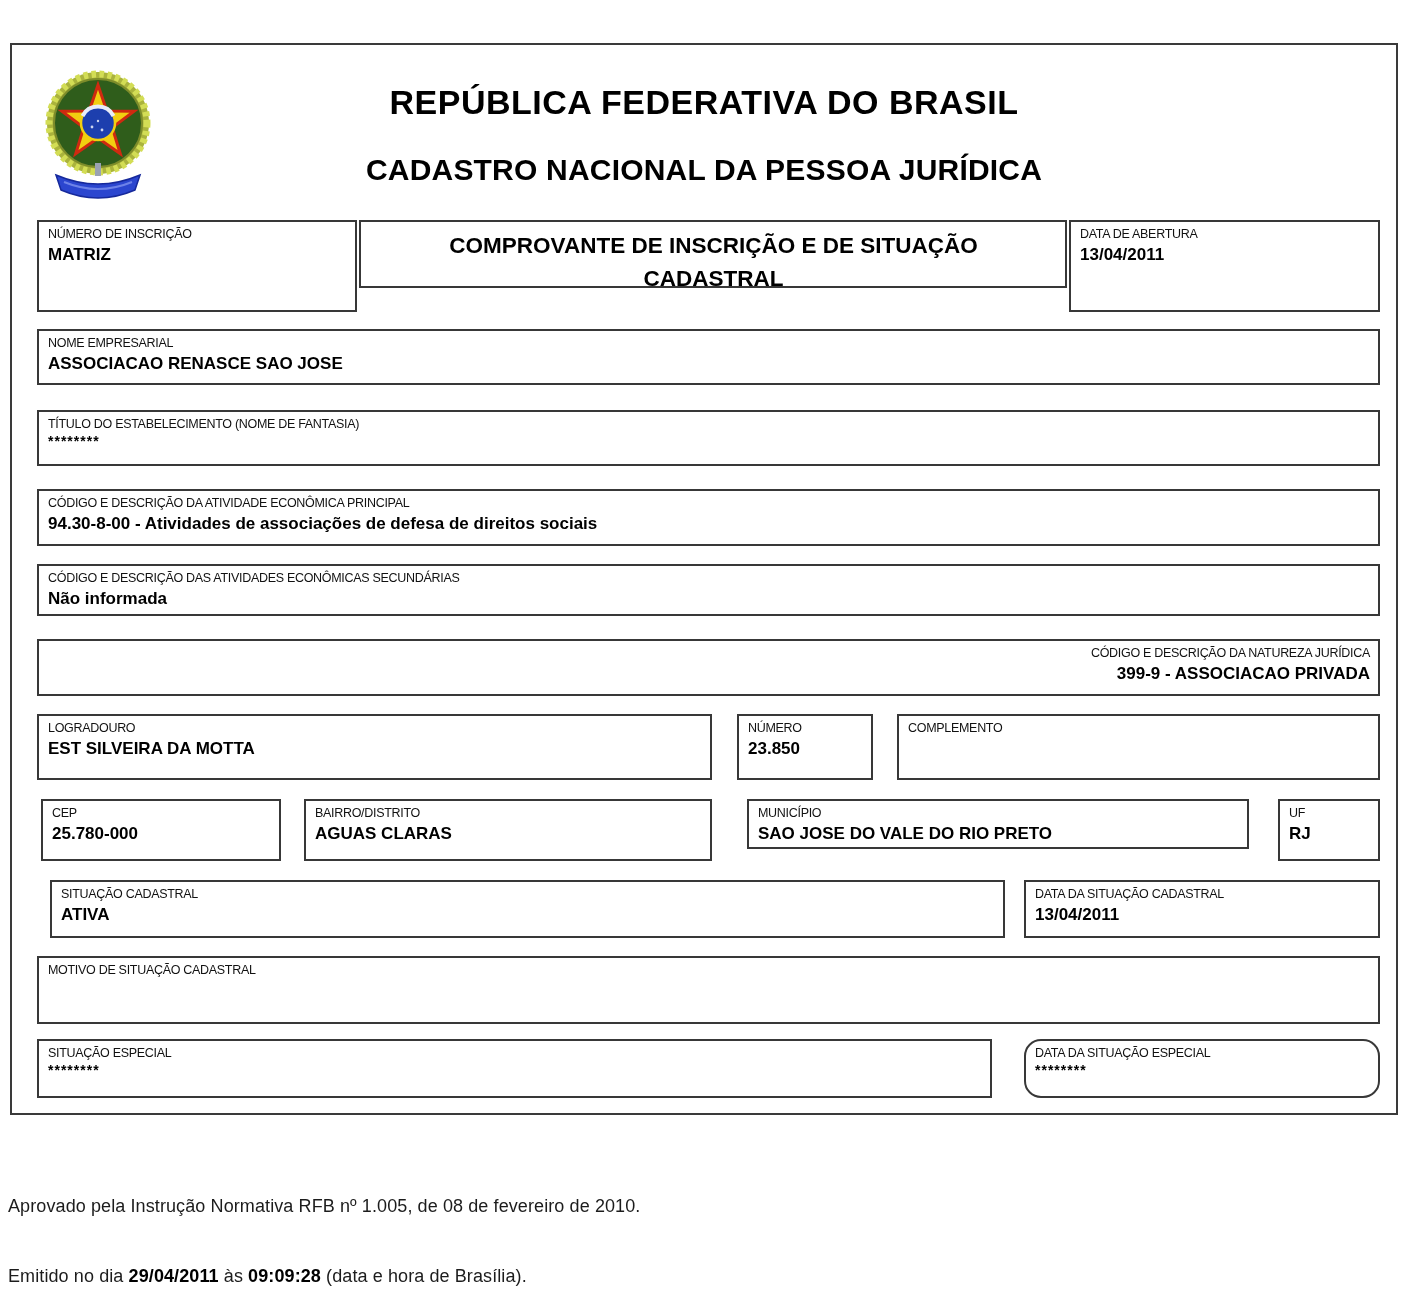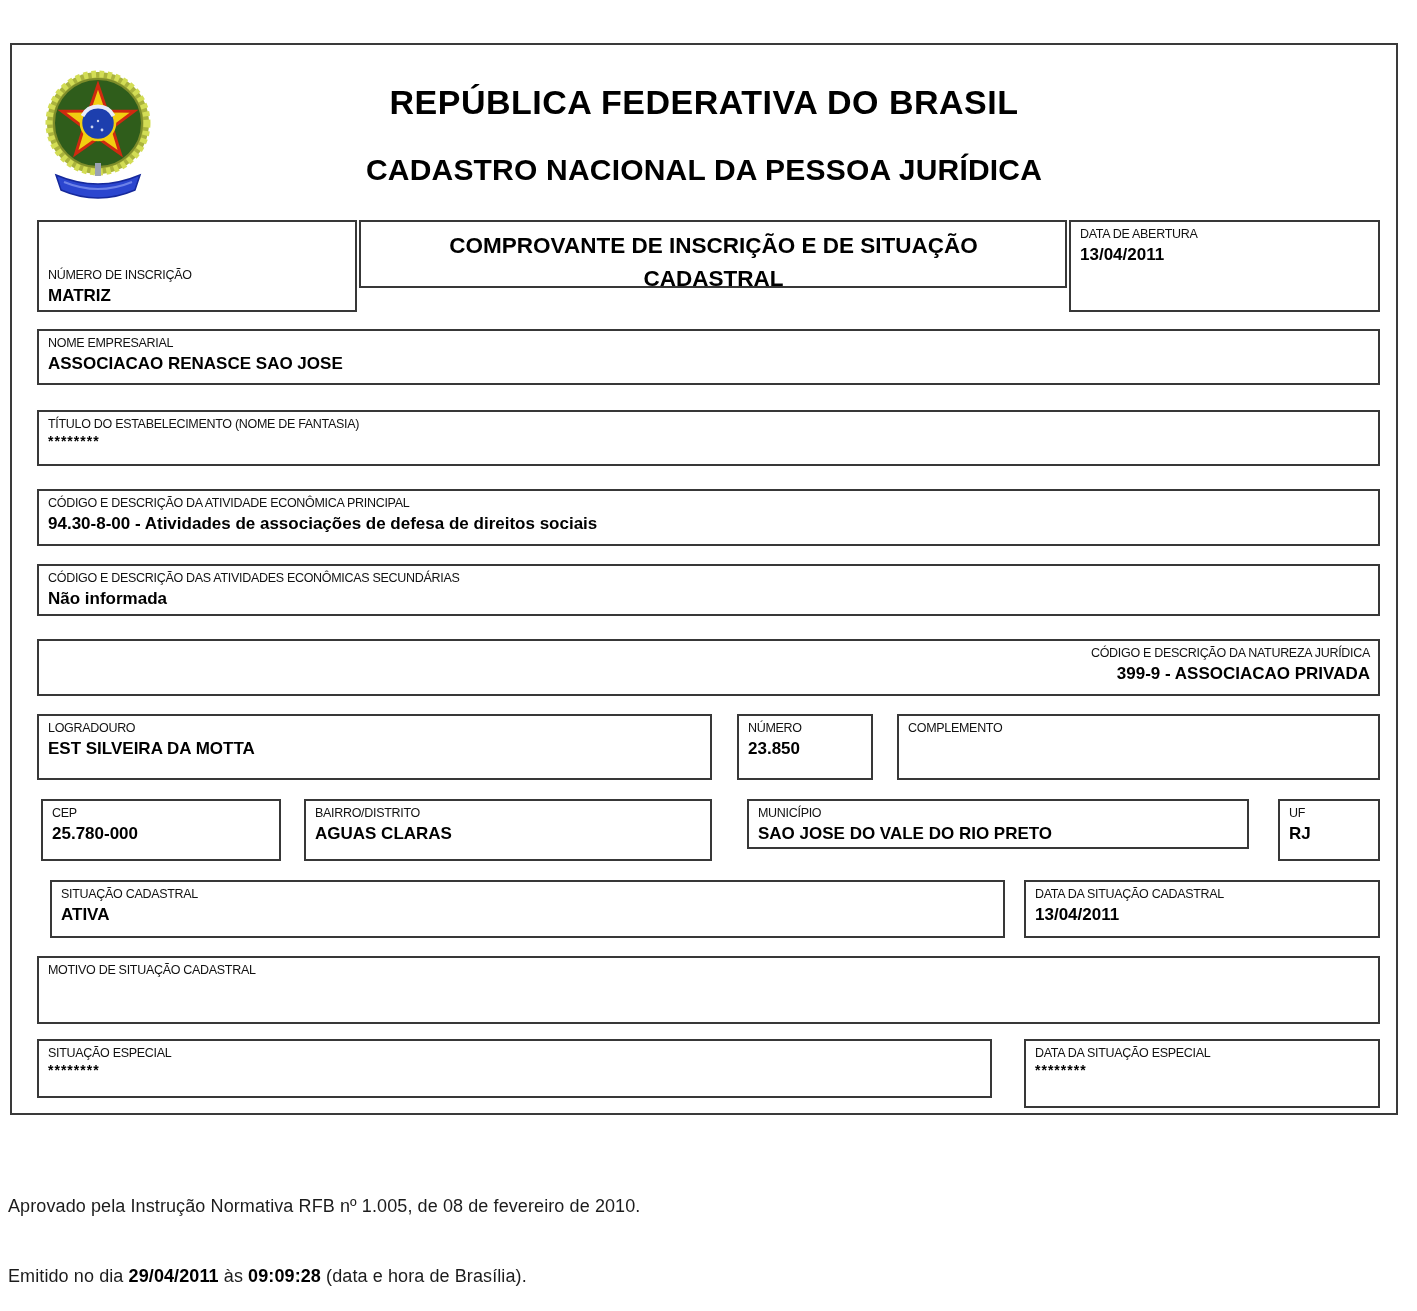--- a/index.html
+++ b/index.html
@@ -53,21 +53,21 @@
     color: #111;
     white-space: nowrap;
   }
   .val {
     font-size: 17px;
     font-weight: bold;
     margin-top: 4px;
     white-space: nowrap;
   }
   .val-small { font-size: 14px; letter-spacing: 1px; margin-top: 2px; }
-  .box-col-between { display: flex; flex-direction: column; justify-content: flex-end; }
+  .box-col-between { display: flex; flex-direction: column; justify-content: flex-start; }
   .comprovante-box {
     display: flex; align-items: flex-start; justify-content: center;
     text-align: center;
     font-weight: bold;
     font-size: 22.5px;
     line-height: 1.45;
     padding-top: 8px;
   }
   .footer-line {
     position: absolute;
@@ -183,21 +183,21 @@
 
   <div class="box" style="left:25px; top:911px; width:1343px; height:68px;">
     <div class="lbl">MOTIVO DE SITUAÇÃO CADASTRAL</div>
     <div class="val"></div>
   </div>
 
   <div class="box" style="left:25px; top:994px; width:955px; height:59px;">
     <div class="lbl">SITUAÇÃO ESPECIAL</div>
     <div class="val val-small">********</div>
   </div>
-  <div class="box" style="left:1012px; top:994px; width:356px; height:69px;">
+  <div class="box" style="left:1012px; top:994px; width:356px; height:59px;border-radius:17px;">
     <div class="lbl">DATA DA SITUAÇÃO ESPECIAL</div>
     <div class="val val-small">********</div>
   </div>
 
 </div>
 
 <div class="footer-line" style="top:1196px;">Aprovado pela Instrução Normativa RFB nº 1.005, de 08 de fevereiro de 2010.</div>
 
 <div class="footer-line" style="top:1266px;">
   <span>Emitido no dia </span><b>29/04/2011</b><span> às </span><b>09:09:28</b><span> (data e hora de Brasília).</span>

